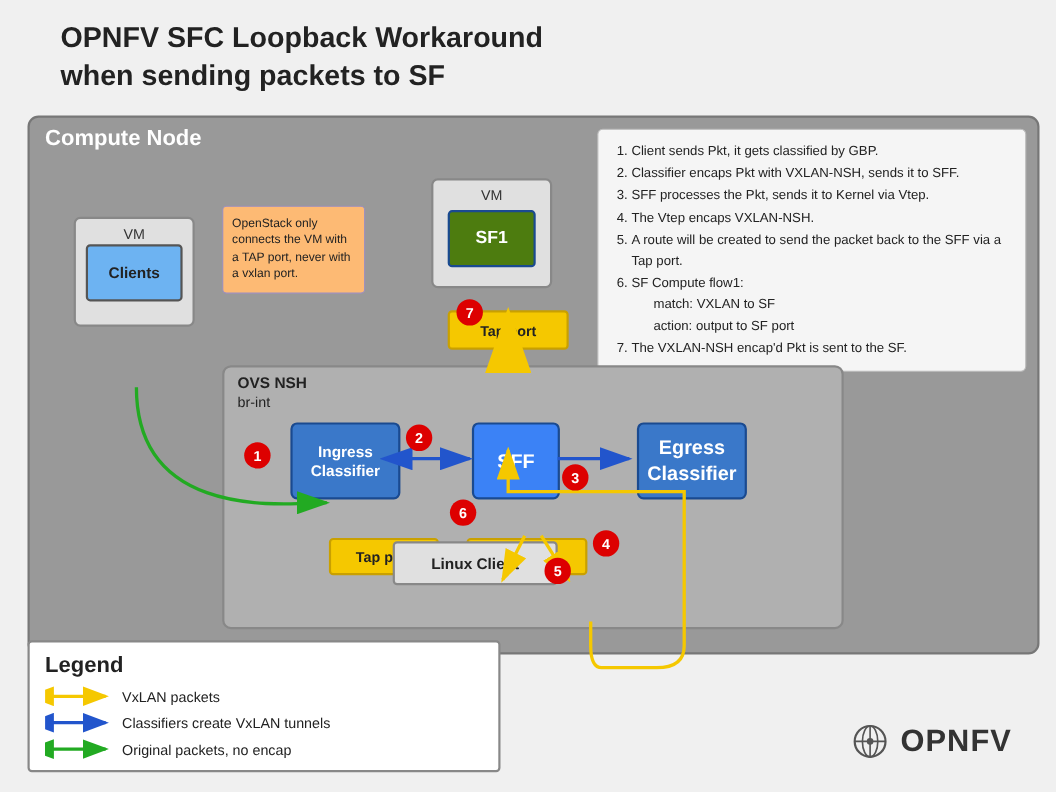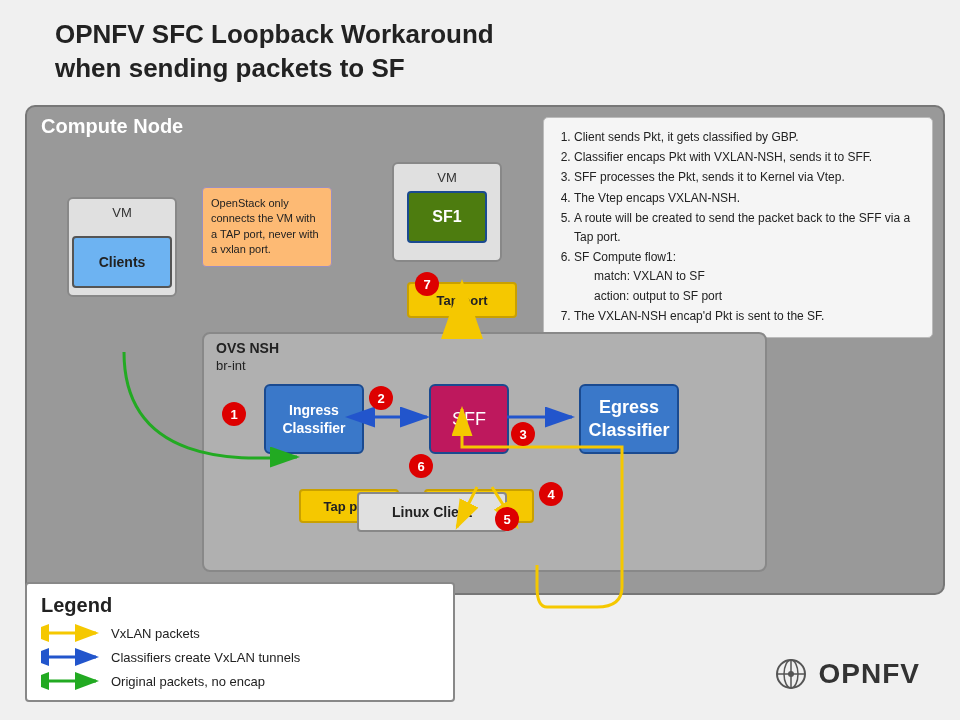--- a/index.html
+++ b/index.html
@@ -85,22 +85,22 @@
       justify-content: flex-start;
     }
 
     .vm-label-small {
       font-size: 13px;
       color: #333;
       padding-top: 6px;
     }
 
     .clients-inner {
-      margin-top: 16px;
-      width: 100px;
+      margin-top: 2px;
+      width: 88px;
       height: 52px;
       background: #6db3f2;
       border: 2px solid #555;
       border-radius: 4px;
       display: flex;
       align-items: center;
       justify-content: center;
       font-size: 14px;
       font-weight: bold;
       color: #222;
@@ -219,28 +219,28 @@
       line-height: 1.3;
     }
 
     
     .sff-box {
       position: absolute;
       top: 50px;
       left: 225px;
       width: 80px;
       height: 70px;
-      background: #be185d;
+      background: #3b82f6;
       border: 2px solid #1a4a90;
       border-radius: 6px;
       display: flex;
       align-items: center;
       justify-content: center;
       font-size: 18px;
-      font-weight: normal;
+      font-weight: bold;
       color: #fff;
     }
 
     
     .egress-classifier {
       position: absolute;
       top: 50px;
       left: 375px;
       width: 100px;
       height: 70px;

